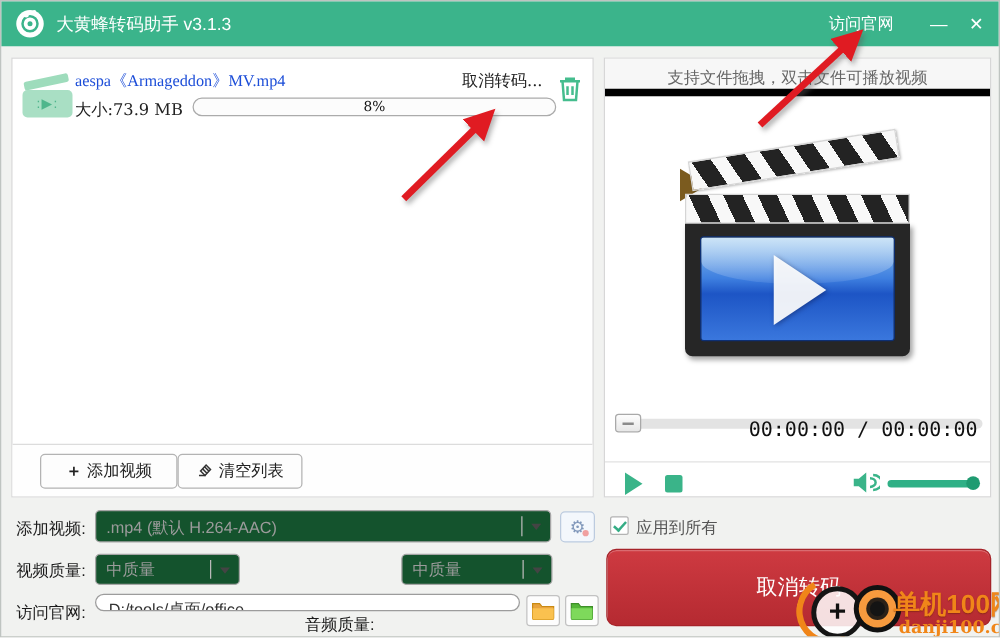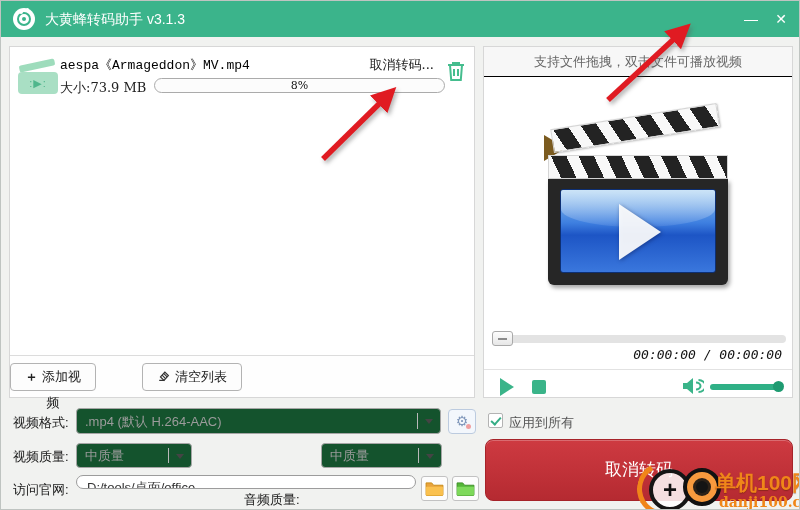--- a/index.html
+++ b/index.html
@@ -27,51 +27,51 @@
   .app-body{position:absolute;top:36px;left:0;width:800px;height:474px;}
 
   .panel{position:absolute;background:#fff;border:1px solid #d7d7d7;}
   .left-panel{left:8px;top:9px;width:466px;height:352px;}
   .right-panel{left:482px;top:9px;width:310px;height:352px;}
 
   
   .file-thumb{position:absolute;left:8px;top:12px;width:40px;height:36px;}
   .thumb-top{position:absolute;left:1px;top:3px;width:36px;height:7px;background:#9edcbc;border-radius:2px;transform:rotate(-12deg);}
   .thumb-body{position:absolute;left:0;top:13px;width:40px;height:22px;background:#a9dfc4;border-radius:4px;color:#4fb68c;font-size:11px;line-height:22px;text-align:center;letter-spacing:1px;}
-  .file-name{position:absolute;left:50px;top:9px;font-family:Liberation Mono, monospace;font-size:13px;color:#000000;}
+  .file-name{position:absolute;left:50px;top:9px;font-family:Liberation Serif, serif;font-size:13px;color:#1d4ed8;}
   .file-status{position:absolute;right:40px;top:9px;font-family:"DejaVu Serif",serif;font-size:13px;color:#222;}
   .file-size{position:absolute;left:50px;top:32px;font-family:"DejaVu Serif",serif;font-size:13px;color:#222;}
   .progress{position:absolute;left:144px;top:31px;width:291px;height:15px;border:1px solid #ababab;border-radius:8px;background:#fcfcfc;overflow:hidden;}
   .progress-fill{height:100%;background:#4db593;border-radius:7px;}
   .progress-label{position:absolute;left:0;top:0;width:100%;text-align:center;font-family:"DejaVu Serif",serif;font-size:11px;line-height:14px;color:#111;}
   .trash-btn{position:absolute;right:8px;top:13px;width:20px;height:22px;cursor:pointer;}
 
   
   .list-toolbar{position:absolute;left:0;right:0;bottom:0;height:42px;border-top:1px solid #dcdcdc;background:#fefefe;}
   .tool-btn{position:absolute;top:7px;height:28px;border:1px solid #b3b3b3;border-radius:4px;background:#fdfdfd;font-size:13px;color:#222;text-align:center;line-height:26px;cursor:pointer;padding:0 12px;}
-  .add-btn{left:0;width:86px;text-align:center;}
+  .add-btn{left:22px;width:110px;text-align:center;}
   .clear-btn{left:132px;width:100px;}
   .plus-glyph{font-weight:bold;margin-right:4px;}
   .clear-icon{display:inline-block;vertical-align:-2px;margin-right:4px;}
 
   
-  .player-hint{position:absolute;left:0;top:0;width:100%;height:30px;background:#f7f7f7;border-bottom:1px solid #000000;text-align:center;line-height:30px;font-size:13px;color:#666;}
+  .player-hint{position:absolute;left:0;top:0;width:100%;height:30px;background:#f7f7f7;border-bottom:6px solid #000000;text-align:center;line-height:30px;font-size:13px;color:#666;}
   .clapper{position:absolute;left:62px;top:62px;width:184px;height:180px;}
   .clap-top{position:absolute;left:8px;top:20px;width:168px;height:24px;background:repeating-linear-gradient(65deg,#f8f8f8 0 11px,#232323 11px 25px);border:1px solid #d5d5d5;transform:rotate(-9deg);transform-origin:left bottom;box-shadow:1px 1px 2px rgba(0,0,0,.25);}
   .clap-hinge{position:absolute;left:-2px;top:26px;width:0;height:0;border-top:13px solid transparent;border-bottom:13px solid transparent;border-left:22px solid #7b5b1f;}
   .clap-mid{position:absolute;left:2px;top:46px;width:180px;height:24px;background:repeating-linear-gradient(65deg,#f8f8f8 0 11px,#232323 11px 25px);border:1px solid #d5d5d5;}
   .clap-body{position:absolute;left:2px;top:70px;width:180px;height:106px;background:#262626;border-radius:0 0 6px 6px;box-shadow:2px 3px 4px rgba(0,0,0,.35);}
   .clap-screen{position:absolute;left:12px;top:10px;width:156px;height:84px;border-radius:3px;border:1px solid #0d2f73;background:linear-gradient(180deg,#8fc3ee 0%,#3e7fe0 40%,#1d55c5 55%,#3a77dd 100%);overflow:hidden;}
   .screen-gloss{position:absolute;left:0;top:0;width:100%;height:45%;background:linear-gradient(180deg,rgba(255,255,255,.55),rgba(255,255,255,.08));border-radius:0 0 50% 50%/0 0 18px 18px;}
   .screen-play{position:absolute;left:58px;top:14px;width:0;height:0;border-left:42px solid rgba(255,255,255,.92);border-top:28px solid transparent;border-bottom:28px solid transparent;filter:drop-shadow(1px 1px 2px rgba(0,0,40,.4));}
 
   .seek-track{position:absolute;left:8px;top:288px;width:294px;height:8px;background:#e3e3e3;border-radius:4px;cursor:pointer;}
   .seek-handle{position:absolute;left:8px;top:284px;width:21px;height:15px;border:1px solid #a9a9a9;border-radius:3px;background:linear-gradient(#fdfdfd,#e7e7e7);cursor:pointer;}
   .seek-handle::after{content:"";position:absolute;left:5px;top:6px;width:9px;height:2px;background:#8b8b8b;}
-  .time-display{position:absolute;right:10px;top:300px;font-family:"DejaVu Sans Mono",monospace;font-size:13px;color:#111;font-style:italic;}
+  .time-display{position:absolute;right:10px;top:287px;font-family:"DejaVu Sans Mono",monospace;font-size:16px;color:#111;}
   .ctrl-divider{position:absolute;left:0;top:322px;width:100%;border-top:1px solid #e2e2e2;}
   .play-btn{position:absolute;left:16px;top:331px;width:0;height:0;border-left:14px solid #3ab489;border-top:9px solid transparent;border-bottom:9px solid transparent;cursor:pointer;}
   .stop-btn{position:absolute;left:48px;top:333px;width:14px;height:14px;background:#3ab489;border-radius:2px;cursor:pointer;}
   .speaker{position:absolute;left:198px;top:330px;width:22px;height:18px;cursor:pointer;}
   .volume{position:absolute;left:226px;top:337px;width:72px;height:6px;background:#2fb086;border-radius:3px;cursor:pointer;}
   .volume-knob{position:absolute;right:-2px;top:-3px;width:11px;height:11px;background:#1f9b71;border-radius:50%;}
 
   
   .field-label{position:absolute;font-size:13px;color:#1a1a1a;}
   .select{position:absolute;border:1px solid #a5a5a5;border-radius:4px;background:#14532d;cursor:pointer;}
@@ -115,20 +115,21 @@
 
   <div class="titlebar">
     <span class="app-logo">
       <span class="ring"></span>
       <span class="dot"></span>
       <span class="speck sp1"></span>
       <span class="speck sp2"></span>
       <span class="speck sp3"></span>
     </span>
     <span class="app-title">大黄蜂转码助手 v3.1.3</span>
+    <span class="visit-site">访问官网</span>
     <span class="win-btn min-btn">—</span>
     <span class="win-btn close-btn">✕</span>
   </div>
 
   <div class="app-body">
 
     <div class="panel left-panel">
       <div>
         <span class="file-thumb">
           <span class="thumb-top"></span>
@@ -189,21 +190,21 @@
             <path d="M1,6 h4 l6,-5 v16 l-6,-5 h-4 z" fill="#3ab489"></path>
             <path d="M14,5.5 a4.5,3.5 0 0 1 0,7" stroke="#3ab489" fill="none" stroke-width="2"></path>
             <path d="M16.5,3 a7,6 0 0 1 0,12" stroke="#3ab489" fill="none" stroke-width="2"></path>
           </svg>
       </div>
       <div class="volume">
         <span class="volume-knob"></span>
       </div>
     </div>
 
-    <span class="field-label" style="left:12px;top:377px;">视频格式:</span>
+    <span class="field-label" style="left:12px;top:377px;">添加视频:</span>
     <span class="select fmt-select">
       <span class="val">.mp4 (默认 H.264-AAC)</span>
       <span class="sep"></span>
       <span class="chev"></span>
     </span>
     <span class="gear-btn"><span>⚙</span><span class="reddot"></span></span>
 
     <span class="field-label" style="left:12px;top:411px;">视频质量:</span>
     <span class="select vq-select">
       <span class="val">中质量</span>

